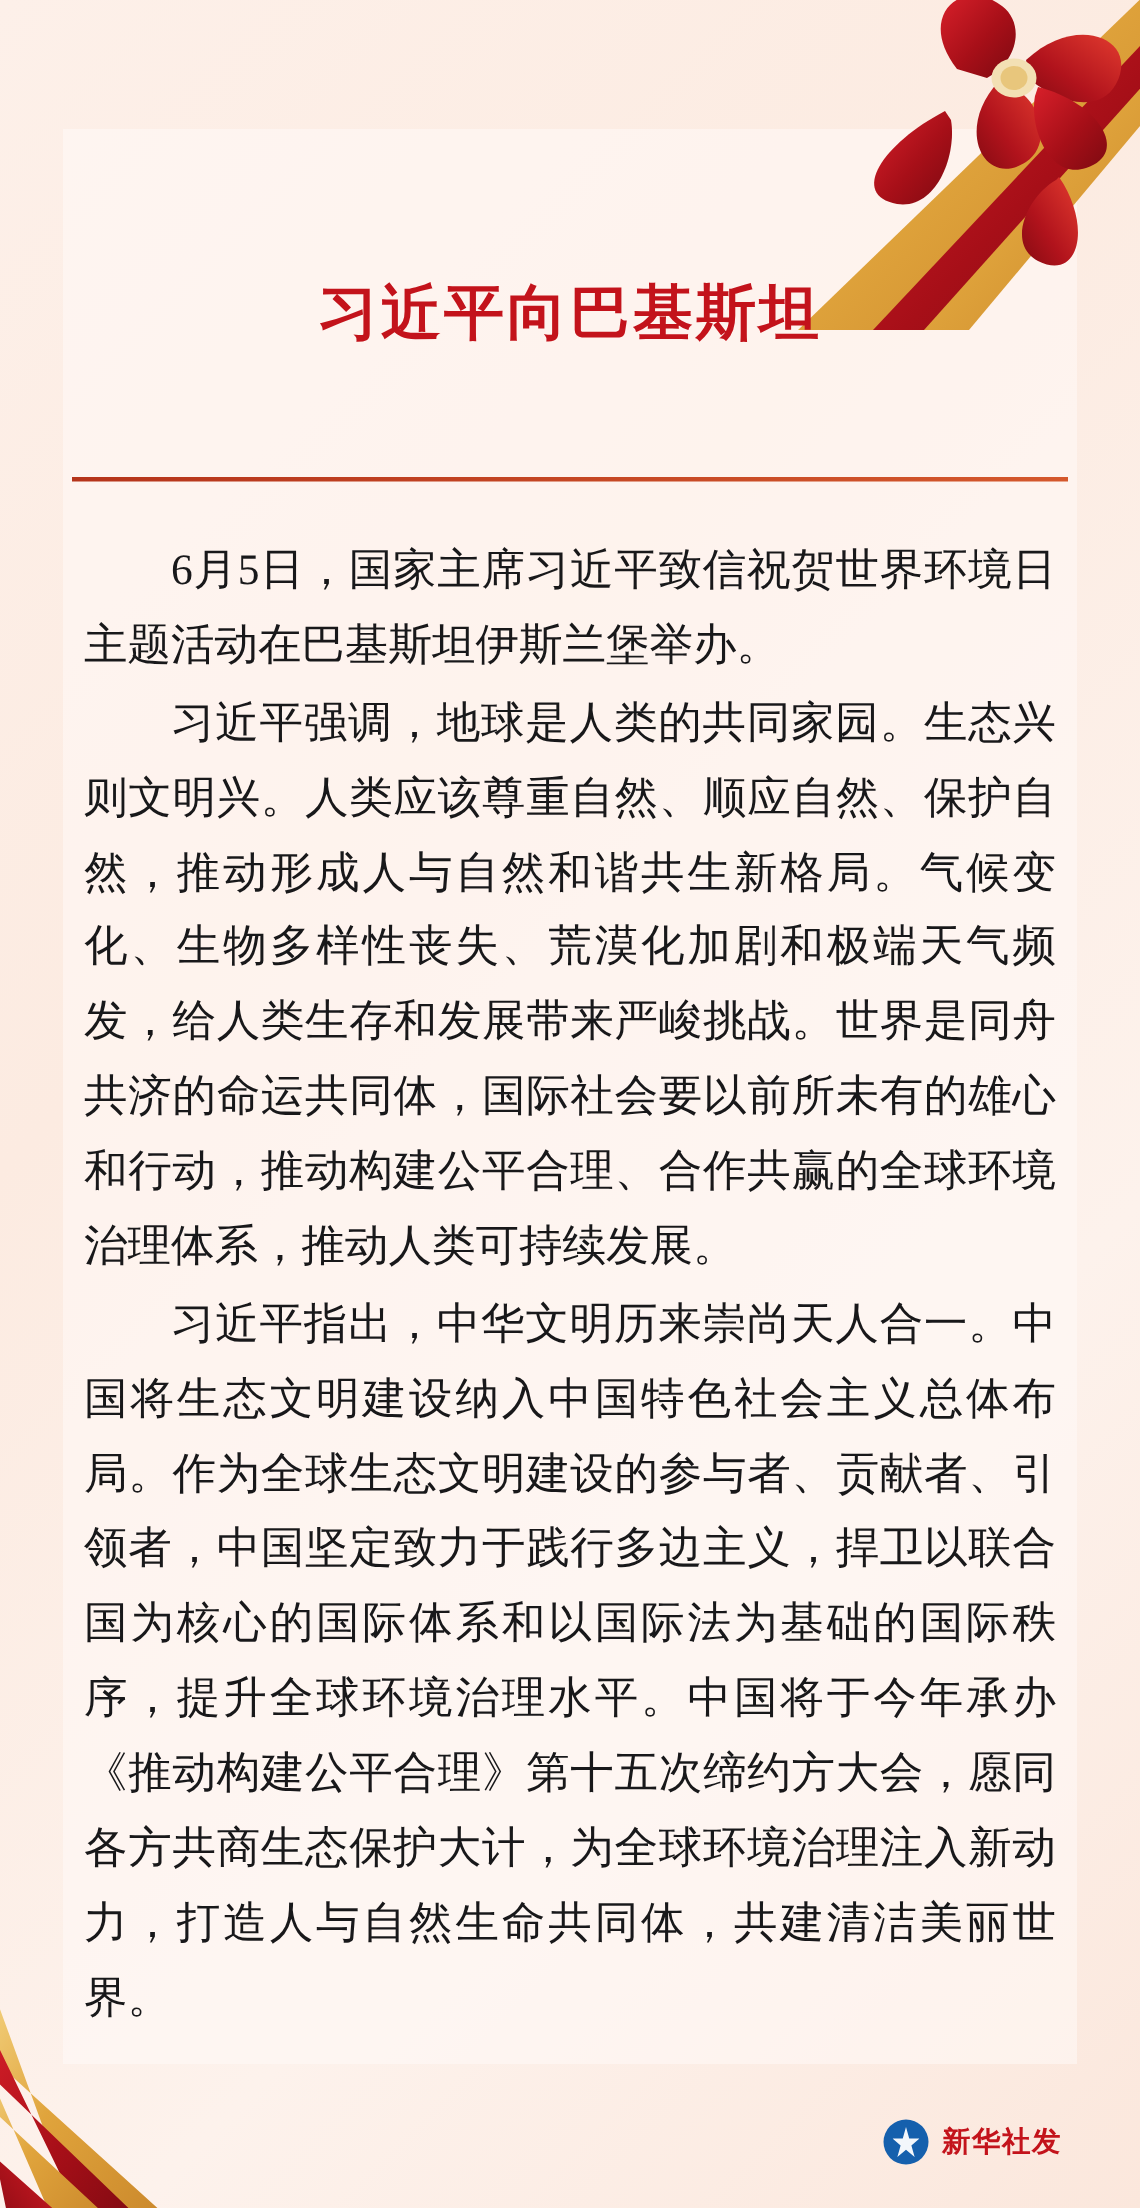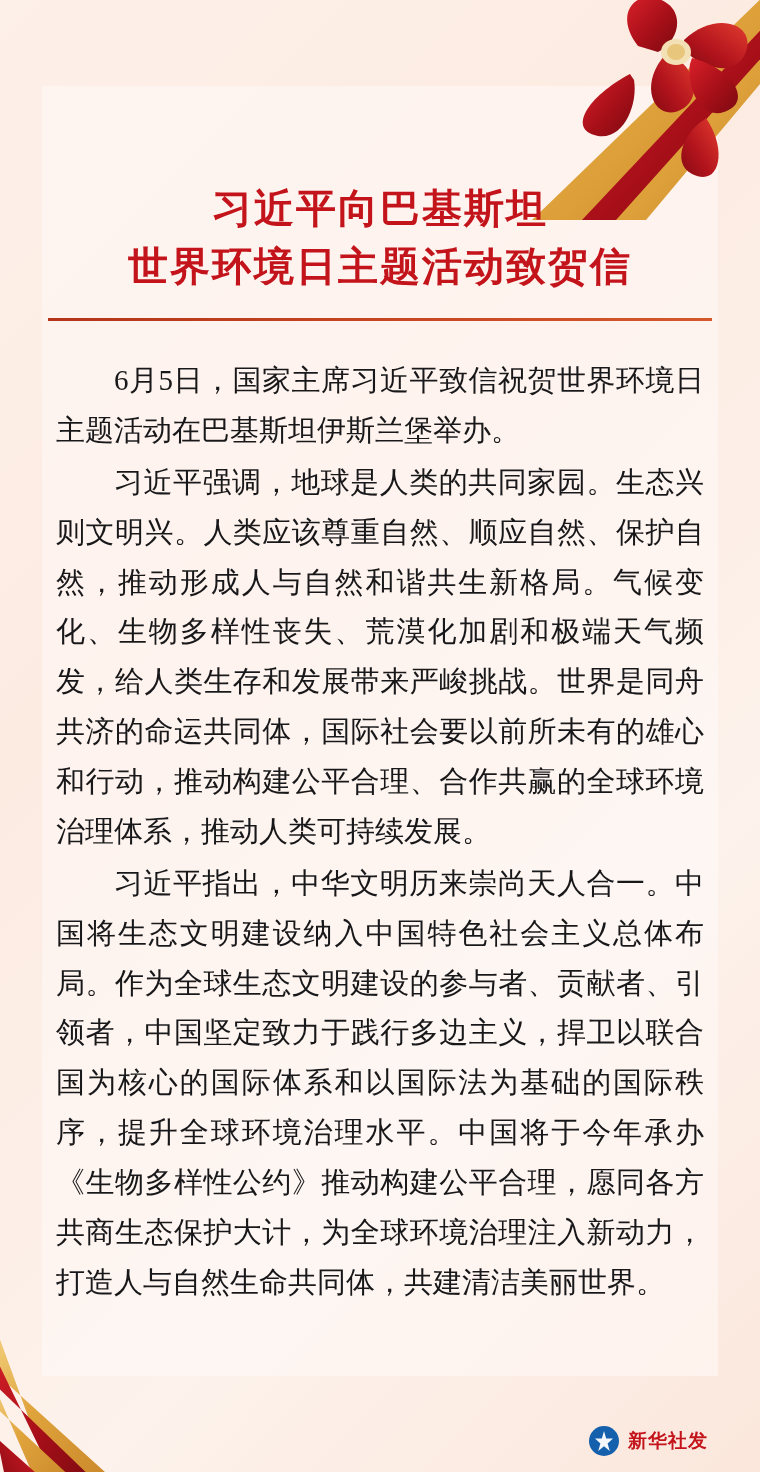--- a/index.html
+++ b/index.html
@@ -81,21 +81,21 @@
   }
   .body-text p {
     margin: 0 0 2px 0;
     text-indent: 2em;
   }
 
   
   .footer {
     position: absolute;
     right: 52px;
-    bottom: 16px;
+    bottom: 29px;
     display: flex;
     align-items: center;
     gap: 9px;
   }
   .xinhua-mark {
     width: 30px;
     height: 30px;
     border-radius: 50%;
     background: #1560ad;
     position: relative;
@@ -162,28 +162,27 @@
 
   <svg class="ribbon-bl" viewBox="0 0 220 210" aria-hidden="true">
     <polygon points="0,40 0,96 126,210 62,210" fill="url(#gold)"></polygon>
     <polygon points="0,74 0,108 106,210 66,210" fill="url(#redg)"></polygon>
     <polygon points="0,104 0,130 86,210 46,210" fill="url(#gold)"></polygon>
     <polygon points="0,132 0,160 56,210 16,210" fill="url(#redg2)"></polygon>
   </svg>
 
   <div class="title-block">
     <div class="title-line">习近平向巴基斯坦</div>
-    <div class="title-line">世界环境日主题活动致贺信</div>
   </div>
   <div class="title-rule"></div>
 
   <div class="body-text">
     <p>6月5日，国家主席习近平致信祝贺世界环境日主题活动在巴基斯坦伊斯兰堡举办。</p>
     <p>习近平强调，地球是人类的共同家园。生态兴则文明兴。人类应该尊重自然、顺应自然、保护自然，推动形成人与自然和谐共生新格局。气候变化、生物多样性丧失、荒漠化加剧和极端天气频发，给人类生存和发展带来严峻挑战。世界是同舟共济的命运共同体，国际社会要以前所未有的雄心和行动，推动构建公平合理、合作共赢的全球环境治理体系，推动人类可持续发展。</p>
-    <p>习近平指出，中华文明历来崇尚天人合一。中国将生态文明建设纳入中国特色社会主义总体布局。作为全球生态文明建设的参与者、贡献者、引领者，中国坚定致力于践行多边主义，捍卫以联合国为核心的国际体系和以国际法为基础的国际秩序，提升全球环境治理水平。中国将于今年承办《生物多样性公约》推动构建公平合理，愿同各方共商生态保护大计，为全球环境治理注入新动力，打造人与自然生命共同体，共建清洁美丽世界。</p>
+    <p>习近平指出，中华文明历来崇尚天人合一。中国将生态文明建设纳入中国特色社会主义总体布局。作为全球生态文明建设的参与者、贡献者、引领者，中国坚定致力于践行多边主义，捍卫以联合国为核心的国际体系和以国际法为基础的国际秩序，提升全球环境治理水平。中国将于今年承办《推动构建公平合理》第十五次缔约方大会，愿同各方共商生态保护大计，为全球环境治理注入新动力，打造人与自然生命共同体，共建清洁美丽世界。</p>
   </div>
 
   <div class="footer">
     <div class="xinhua-mark"></div>
     <div class="footer-label">新华社发</div>
   </div>
 
 </div>
 
 </body></html>

